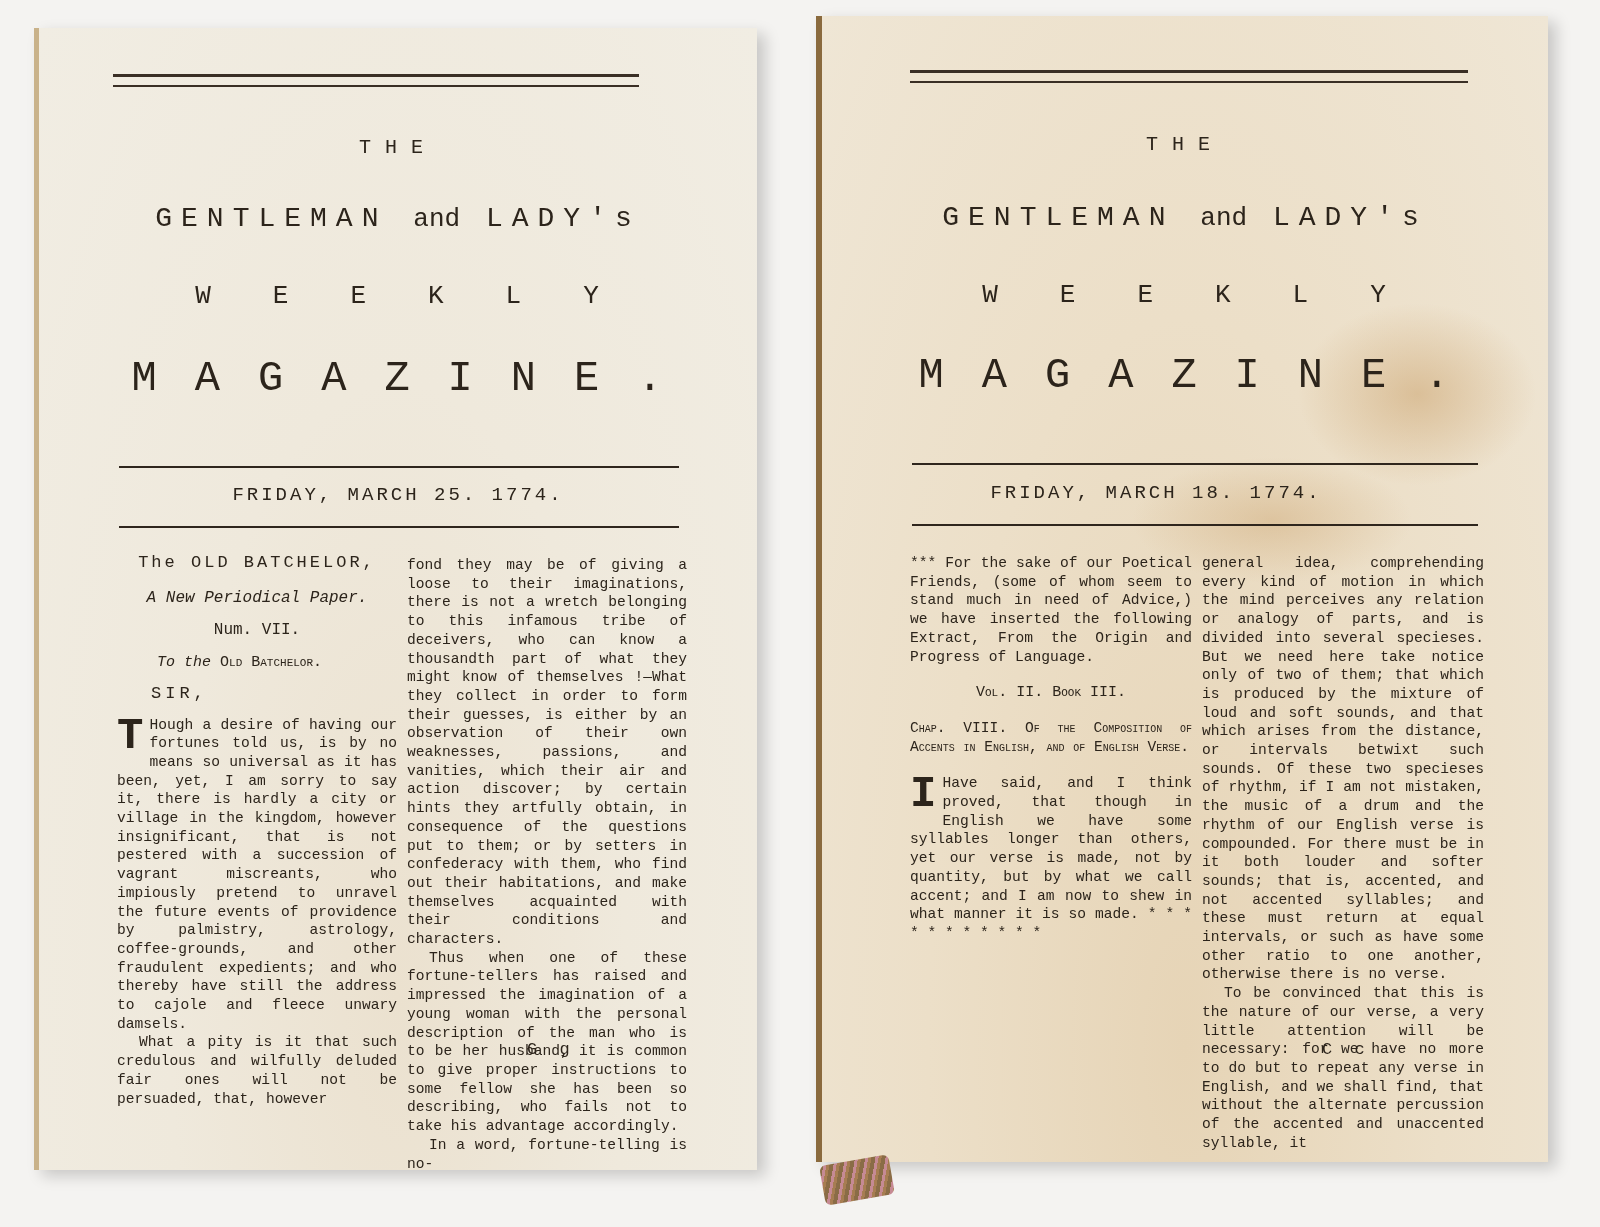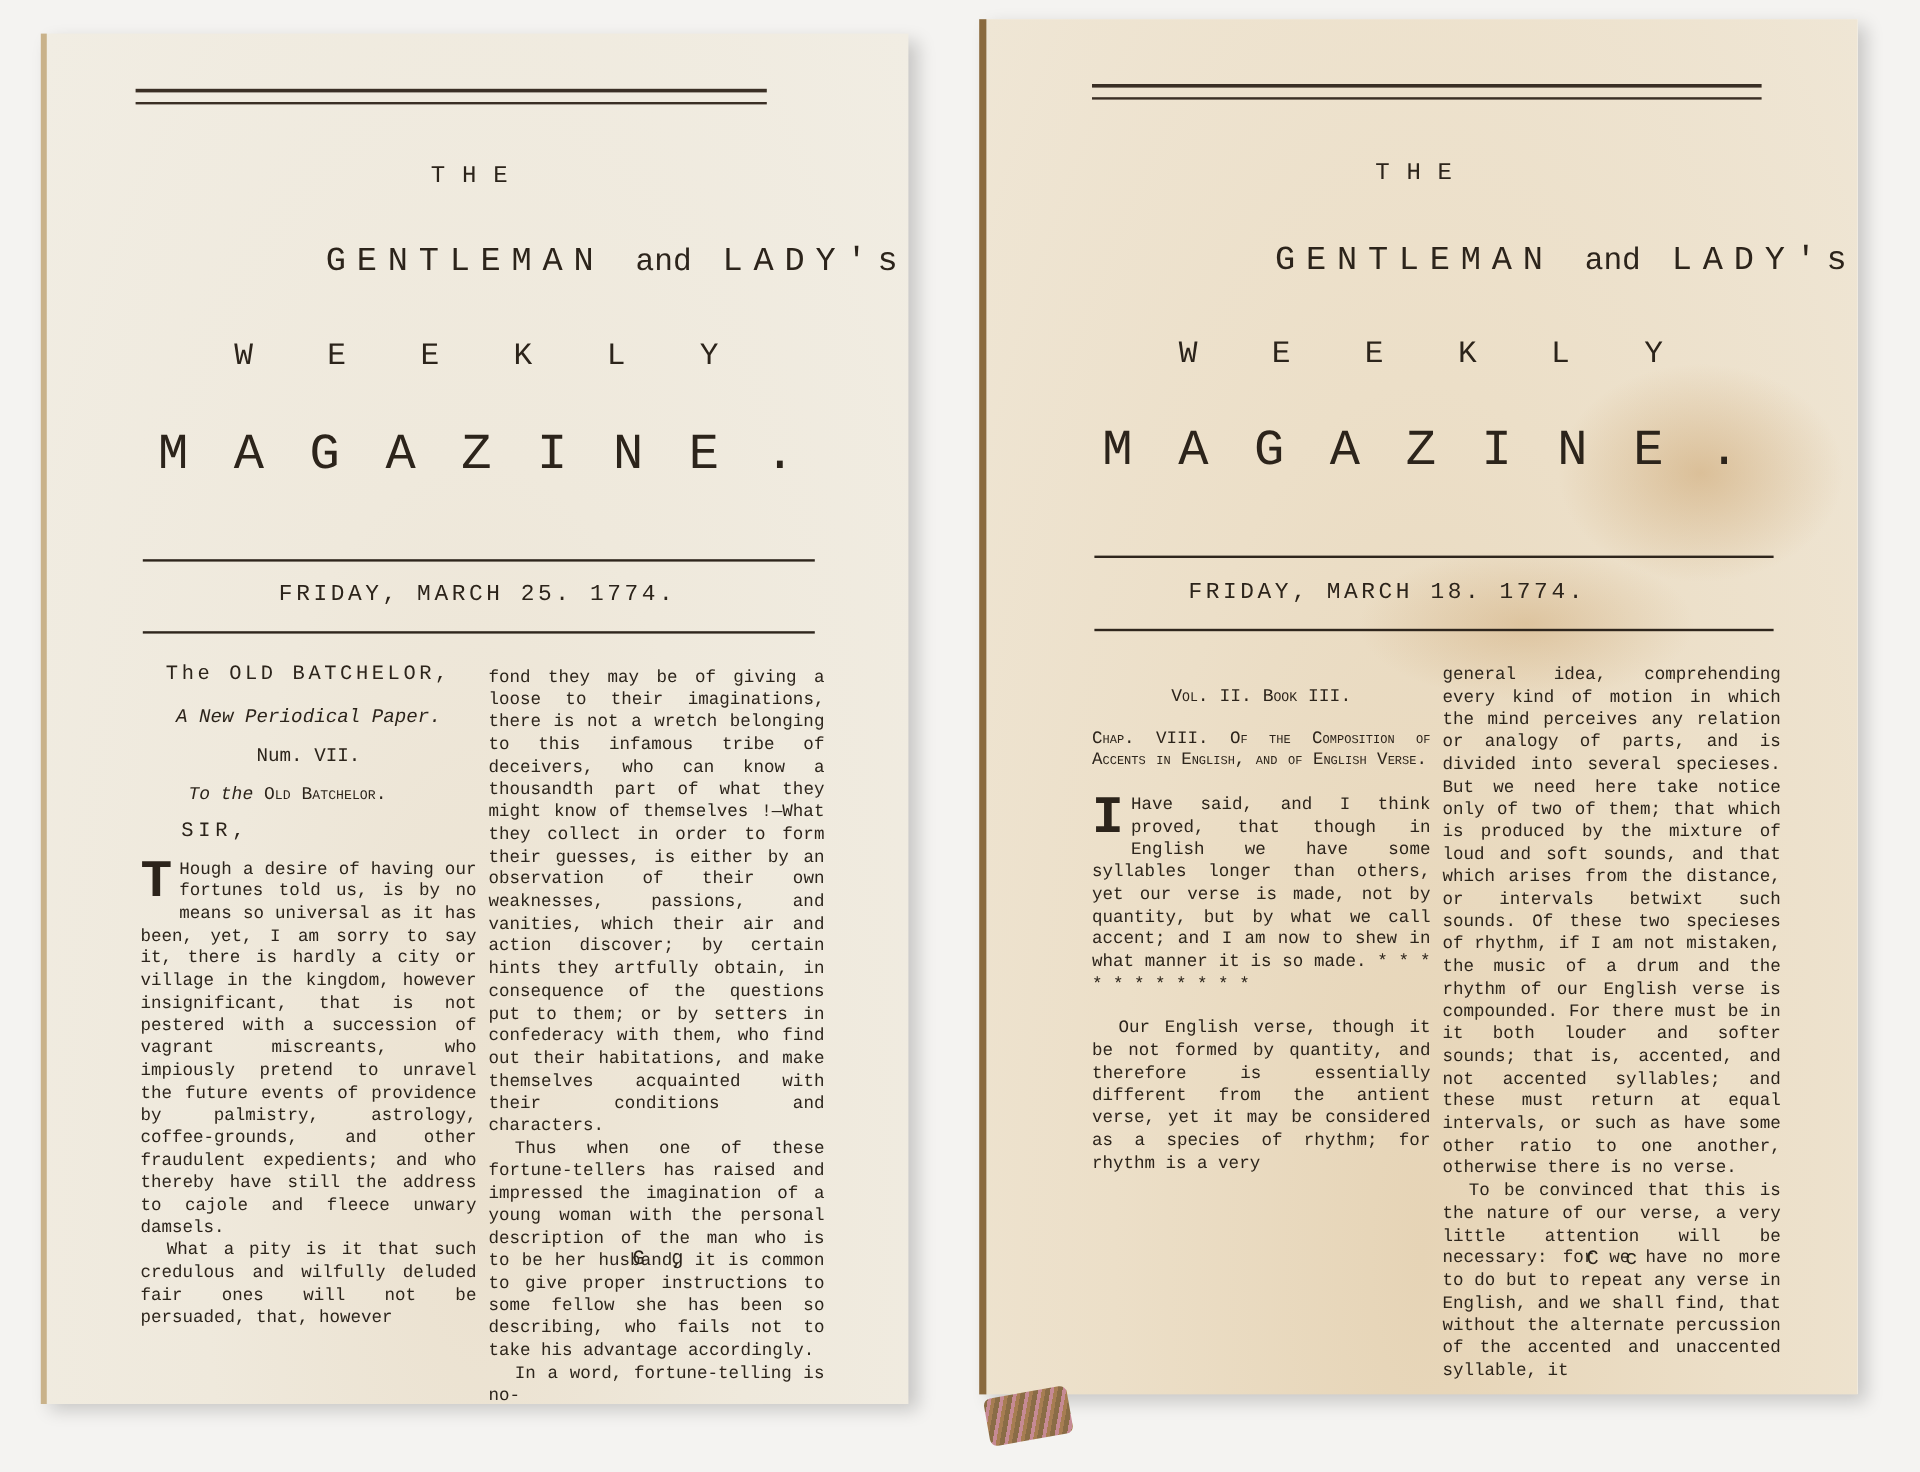--- a/index.html
+++ b/index.html
@@ -27,21 +27,21 @@
       radial-gradient(ellipse at 50% 90%, #e6d4b6 0%, #ecdfc8 50%, #efe6d5 100%);
     border-left: 6px solid #8a6a3e;
   }
   .ornament {
     position: absolute; height: 8px;
     border-top: 3px solid #3a2f25; border-bottom: 2px solid #3a2f25;
   }
   .rule { position: absolute; height: 0; border-top: 2px solid #2f261d; }
   .centered { position: absolute; text-align: center; white-space: nowrap; }
   .title-the { font-size: 20px; letter-spacing: 14px; }
-  .title-gl { font-size: 28px; letter-spacing: 9px; text-align: right; }
+  .title-gl { font-size: 28px; letter-spacing: 9px; }
   .title-gl .and { letter-spacing: 0; font-size: 26px; }
   .title-weekly { font-size: 26px; letter-spacing: 62px; }
   .title-mag { font-size: 42px; letter-spacing: 38px; }
   .date { font-size: 19px; letter-spacing: 3px; }
   .col {
     position: absolute; font-size: 14.6px; line-height: 18.7px;
     text-align: justify;
   }
   .col p { margin: 0; }
   .indent { text-indent: 22px; }
@@ -103,24 +103,24 @@
     <span class="and">and</span>
     <span>LADY's</span>
   </div>
   <div class="centered title-weekly" style="left:30px; width:726px; top:264px;">WEEKLY</div>
   <div class="centered title-mag" style="left:18px; width:726px; top:336px;">MAGAZINE.</div>
   <div class="rule" style="left:90px; width:566px; top:447px;"></div>
   <div class="centered date" style="left:0; width:668px; top:466px;">FRIDAY, MARCH 18. 1774.</div>
   <div class="rule" style="left:90px; width:566px; top:508px;"></div>
 
   <div class="col" style="left:88px; top:538px; width:282px;">
+    <p>*** For the sake of our Poetical Friends, (some of whom seem to stand much in need of Advice,) we have inserted the following Extract, From the Origin and Progress of Language.</p>
     <p class="heading sc" style="margin:18px 0 16px; font-size:15px;">Vol. II.   Book III.</p>
     <p class="sc" style="margin-bottom:18px;">Chap. VIII. Of the Composition of Accents in English, and of English Verse.</p>
     <p><span class="dropcap">I</span><span>Have said, and I think proved, that though in English we have some syllables longer than others, yet our verse is made, not by quantity, but by what we call accent; and I am now to shew in what manner it is so made. * * * * * * * * * * *</span></p>
-    <p class="indent" style="margin-top:18px;">Our English verse, though it be not formed by quantity, and therefore is essentially different from the antient verse, yet it may be considered as a species of rhythm; for rhythm is a very</p>
   </div>
 
   <div class="col" style="left:380px; top:538px; width:282px;">
     <p>general idea, comprehending every kind of motion in which the mind perceives any relation or analogy of parts, and is divided into several specieses. But we need here take notice only of two of them; that which is produced by the mixture of loud and soft sounds, and that which arises from the distance, or intervals betwixt such sounds. Of these two specieses of rhythm, if I am not mistaken, the music of a drum and the rhythm of our English verse is compounded. For there must be in it both louder and softer sounds; that is, accented, and not accented syllables; and these must return at equal intervals, or such as have some other ratio to one another, otherwise there is no verse.</p>
     <p class="indent">To be convinced that this is the nature of our verse, a very little attention will be necessary: for we have no more to do but to repeat any verse in English, and we shall find, that without the alternate percussion of the accented and unaccented syllable, it</p>
   </div>
   <div class="sig" style="left:500px; top:1024px;">C c</div>
 </div>
 
 <div class="bookmark"></div>

